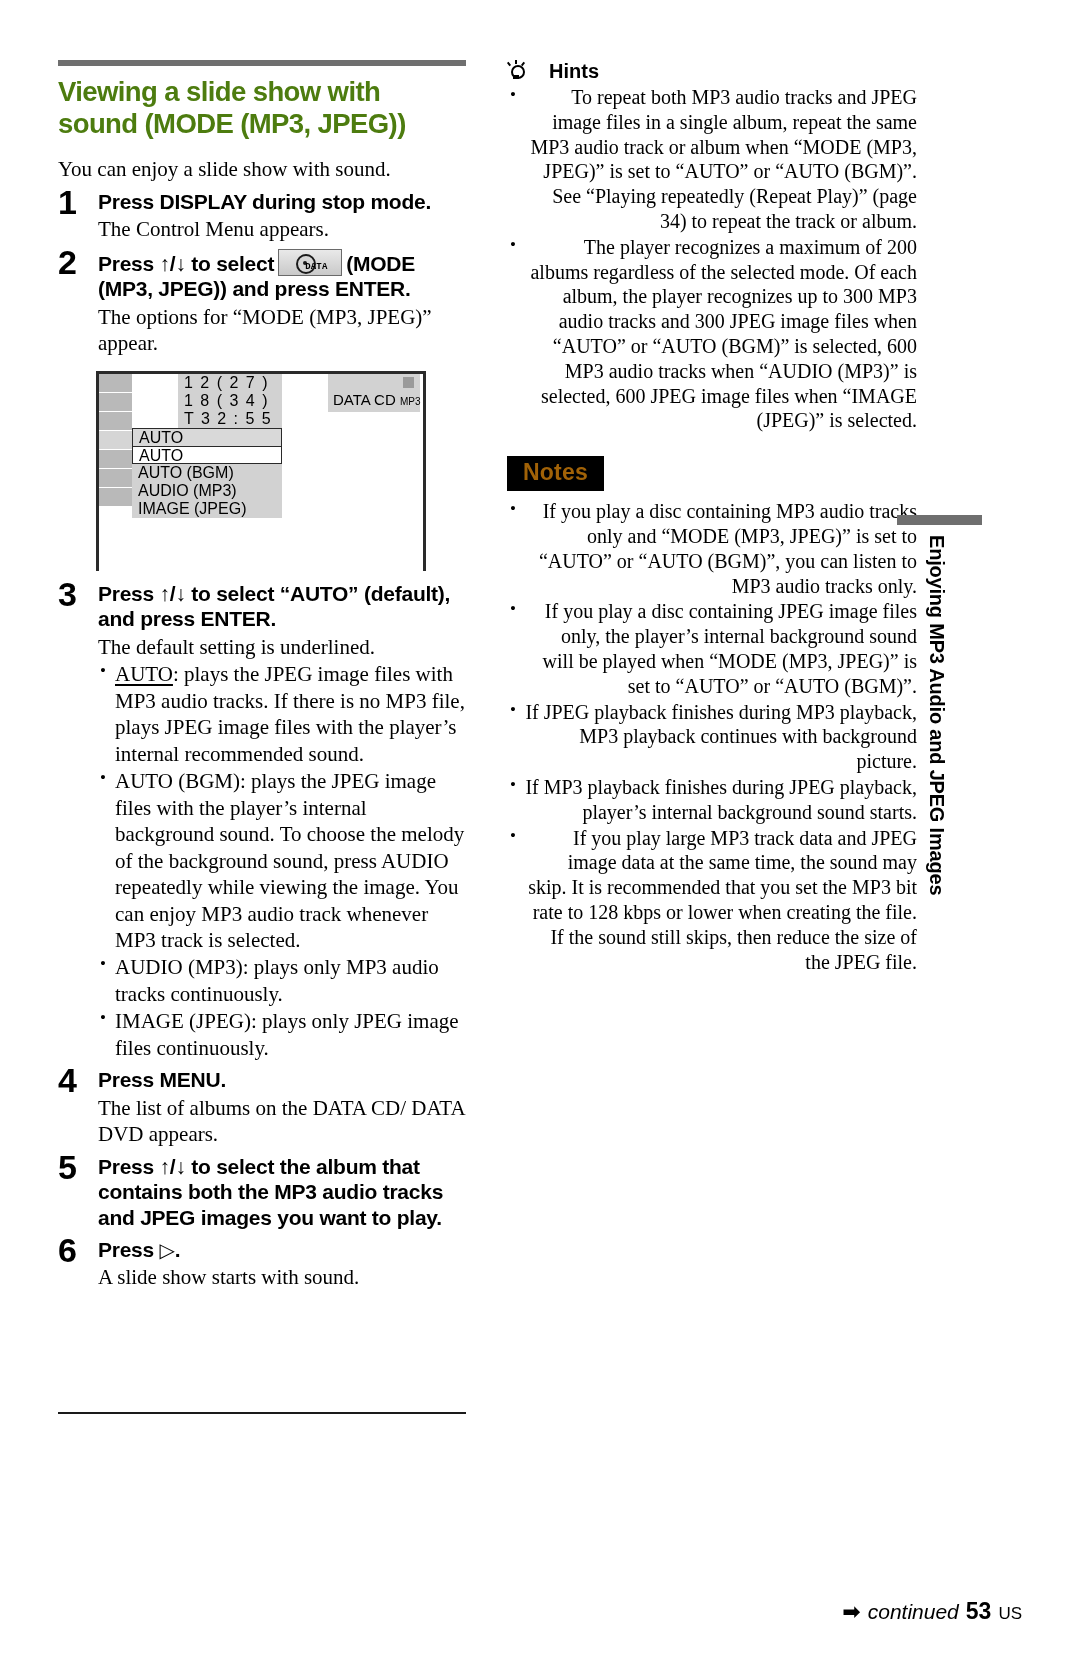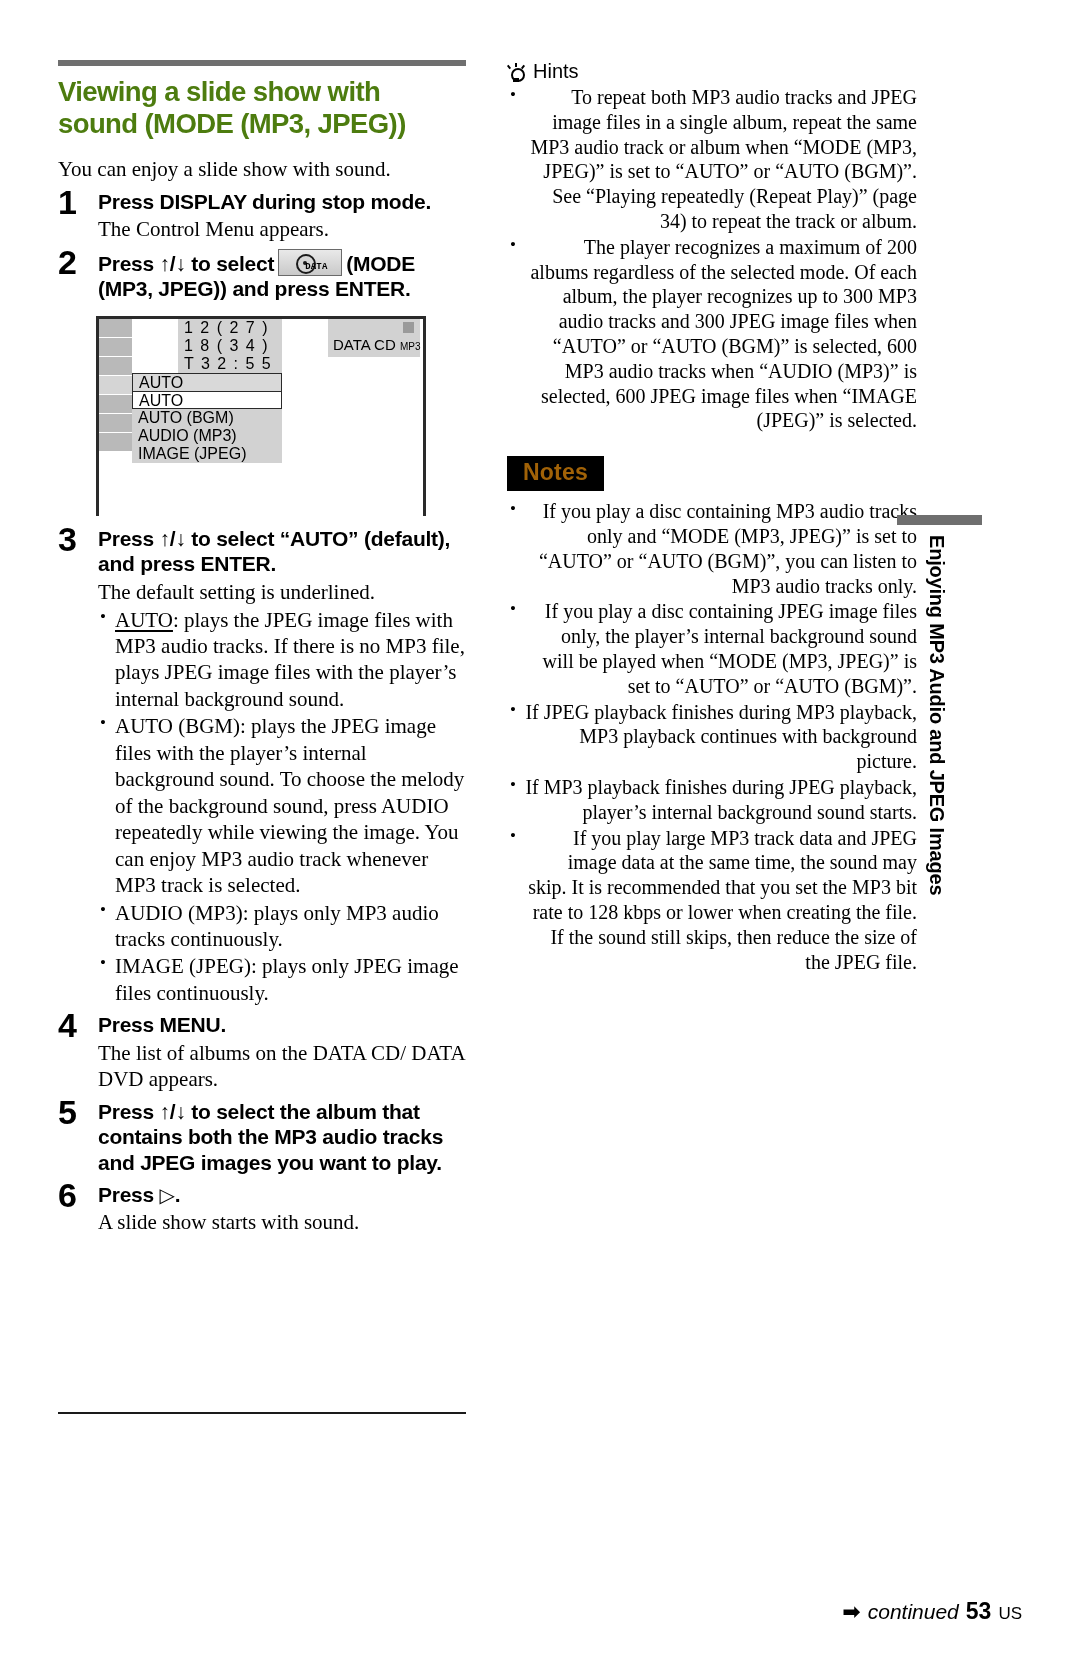--- a/index.html
+++ b/index.html
@@ -106,22 +106,22 @@
   }
   .osd .discbox .sq{position:absolute;right:6px;top:3px;width:11px;height:11px;background:#9a9a9a;}
   .osd .discbox .dlabel{
     position:absolute;left:5px;top:17px;
     font-family:"Liberation Sans", sans-serif;font-size:15px;white-space:nowrap;
   }
   .osd .discbox .dlabel .sm{font-size:10px;}
 
   
   .hints-head{
-    font-family:"Liberation Sans", sans-serif;font-weight:normal;font-size:20px;
-    margin:0 0 2px 0;display:flex;align-items:flex-end;gap:8px;
+    font-family:"Liberation Sans", sans-serif;font-weight:bold;font-size:20px;
+    margin:0 0 2px 0;display:flex;align-items:flex-start;gap:24px;
   }
   .bulb{
     position:relative;display:inline-block;width:18px;height:20px;
   }
   .bulb .b{
     position:absolute;left:4px;top:5px;width:10px;height:10px;border-radius:50%;
     border:2px solid #000;
   }
   .bulb .stem{position:absolute;left:6px;top:15px;width:6px;height:4px;background:#000;}
   .bulb .r1,.bulb .r2,.bulb .r3{position:absolute;background:#000;width:2px;height:4px;}
@@ -181,20 +181,21 @@
     </div>
 
     <div class="step">
       <span class="num">2</span>
       <p class="stitle">
         <span>Press ↑/↓ to select</span><span class="mode-icon">
             <span class="disc"></span>
             <span class="dlab">DATA</span>
         </span><span>(MODE (MP3, JPEG)) and press ENTER.</span>
       </p>
+      <p class="sbody">The options for “MODE (MP3, JPEG)” appear.</p>
     </div>
 
     <div class="osd">
       <div class="topline"></div>
       <div class="leftline"></div>
       <div class="rightline"></div>
 
       <div class="iconcol">
         <div class="cell"></div>
         <div class="cell"></div>
@@ -222,21 +223,21 @@
           <span class="sm">MP3</span>
         </span>
       </div>
     </div>
 
     <div class="step">
       <span class="num">3</span>
       <p class="stitle">Press ↑/↓ to select “AUTO” (default), and press ENTER.</p>
       <p class="sbody">The default setting is underlined.</p>
       <ul>
-        <li><span class="u">AUTO</span><span>: plays the JPEG image files with MP3 audio tracks. If there is no MP3 file, plays JPEG image files with the player’s internal background sound.</span></li>
+        <li><span class="u">AUTO</span><span>: plays the JPEG image files with MP3 audio tracks. If there is no MP3 file, plays JPEG image files with the player’s internal recommended sound.</span></li>
         <li><span>AUTO (BGM)</span><span>: plays the JPEG image files with the player’s internal background sound. To choose the melody of the background sound, press AUDIO repeatedly while viewing the image. You can enjoy MP3 audio track whenever MP3 track is selected.</span></li>
         <li><span>AUDIO (MP3)</span><span>: plays only MP3 audio tracks continuously.</span></li>
         <li><span>IMAGE (JPEG)</span><span>: plays only JPEG image files continuously.</span></li>
       </ul>
     </div>
 
     <div class="step">
       <span class="num">4</span>
       <p class="stitle">Press MENU.</p>
       <p class="sbody">The list of albums on the DATA CD/ DATA DVD appears.</p>

